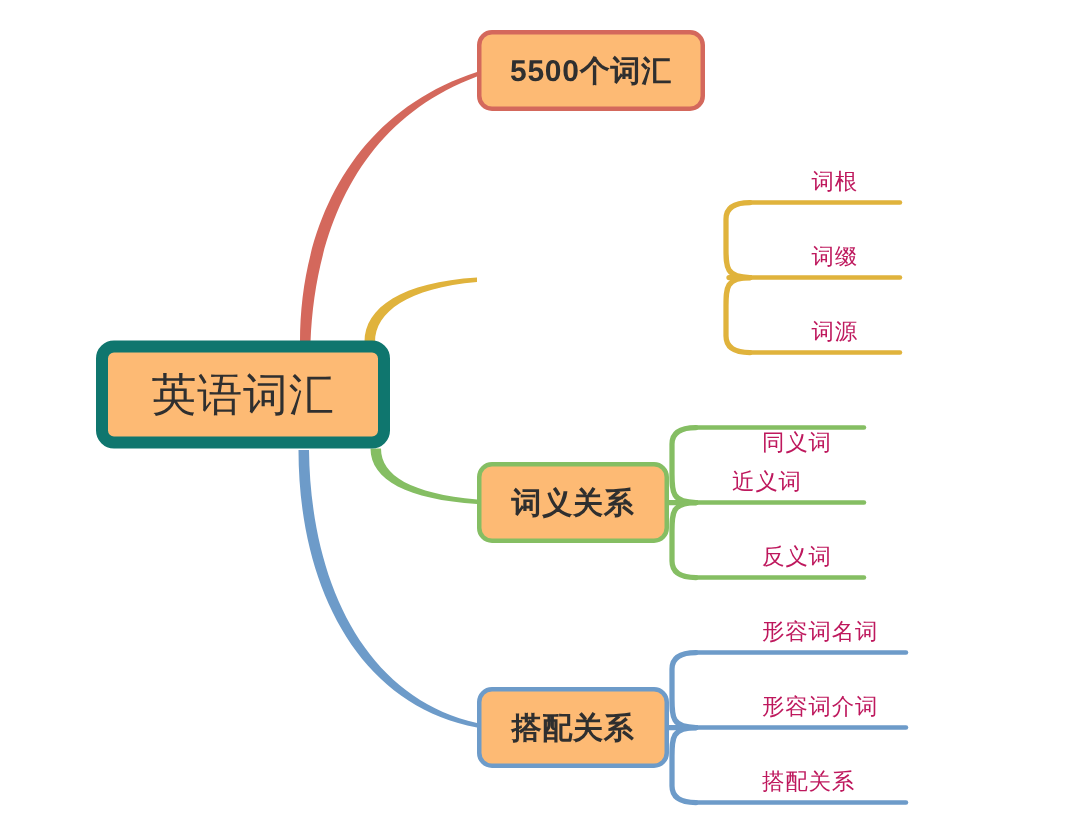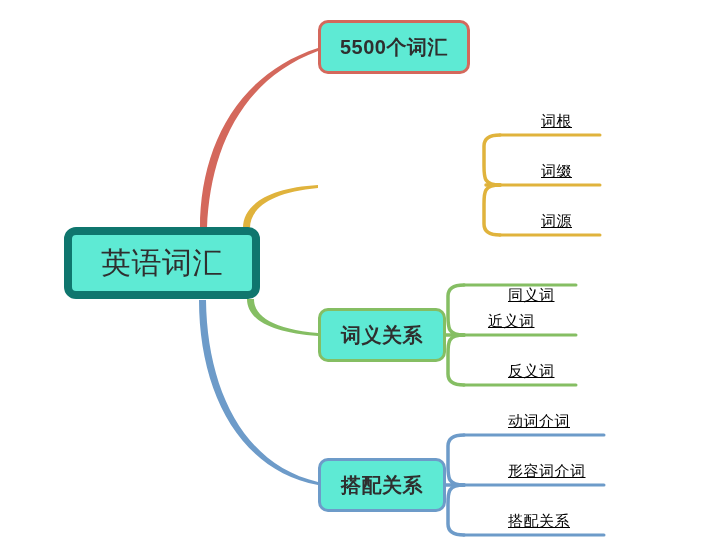--- a/index.html
+++ b/index.html
@@ -18,21 +18,21 @@
   #wires {
     position: absolute;
     left: 0;
     top: 0;
     width: 720px;
     height: 544px;
   }
   .node {
     position: absolute;
     box-sizing: border-box;
-    background: #5eead4;
+    background: #fdba74;
     display: flex;
     align-items: center;
     justify-content: center;
     color: #333333;
     white-space: nowrap;
     letter-spacing: 0.5px;
   }
   .node-root {
     left: 64px;
     top: 227px;
@@ -74,25 +74,24 @@
   }
   .n-b3 {
     left: 318px;
     top: 458px;
     width: 128px;
     border-color: #6d9bc9;
   }
   .leaf {
     position: absolute;
     font-size: 15px;
-    color: #000000;
+    color: #be185d;
     white-space: nowrap;
     letter-spacing: 0.5px;
     z-index: 4;
-    text-decoration: underline;
   }
 </style>
 </head>
 <body>
 
 <div id="canvas">
 
   <svg id="wires" viewBox="0 0 720 544">
 
     <path fill="#d4685c" stroke="none" d="M 200,228
@@ -165,17 +164,17 @@
   </div>
 
   <div class="leaf" style="left:541px; top:112px;">词根</div>
   <div class="leaf" style="left:541px; top:162px;">词缀</div>
   <div class="leaf" style="left:541px; top:212px;">词源</div>
 
   <div class="leaf" style="left:508px; top:262px;margin-top:24px;">同义词</div>
   <div class="leaf" style="left:488px; top:312px;">近义词</div>
   <div class="leaf" style="left:508px; top:362px;">反义词</div>
 
-  <div class="leaf" style="left:508px; top:412px;">动词介词</div>
+  <div class="leaf" style="left:508px; top:412px;">形容词名词</div>
   <div class="leaf" style="left:508px; top:462px;">形容词介词</div>
   <div class="leaf" style="left:508px; top:512px;">搭配关系</div>
 
 </div>
 
 </body></html>

